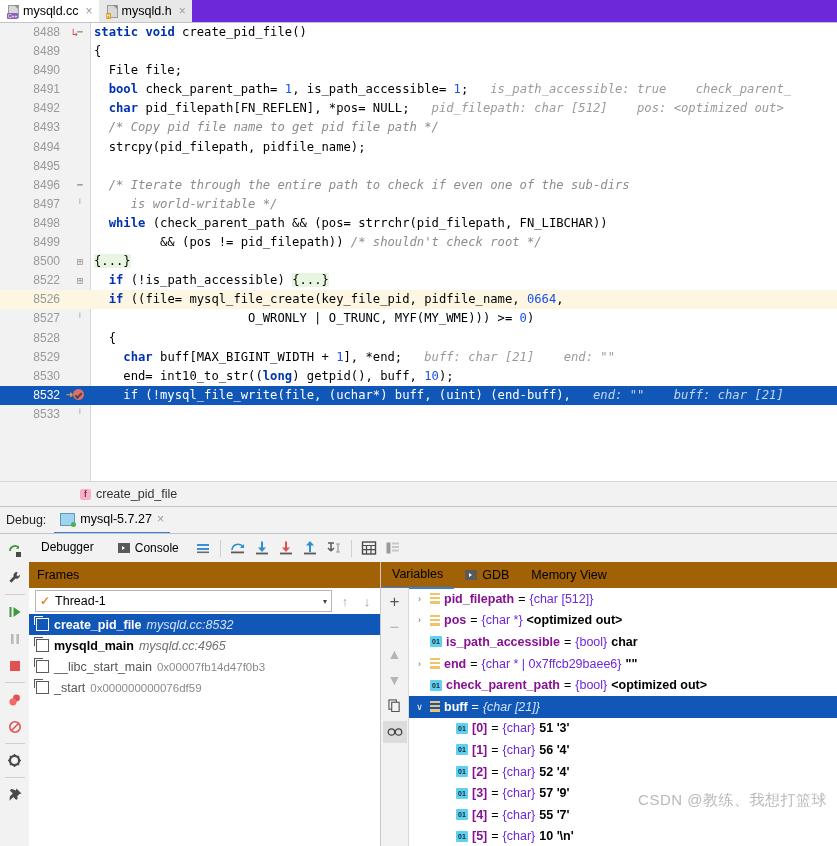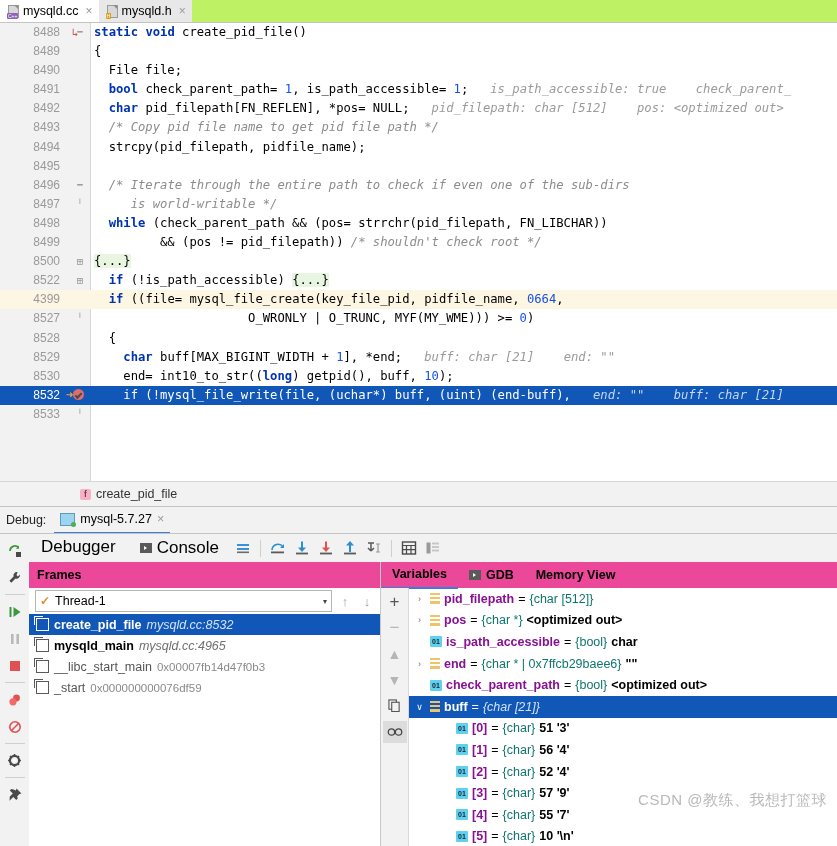--- a/index.html
+++ b/index.html
@@ -7,21 +7,21 @@
     width:837px;height:846px;overflow:hidden;
     background:#ffffff;
     font-family:"Liberation Sans", sans-serif;
     font-size:12px;
     color:#000000;
     -webkit-font-smoothing:antialiased;
   }
   .app{position:relative;width:837px;height:846px;}
 
   
-  .tabbar{height:22px;background:#bef264;border-bottom:1px solid #c4c4c4;display:flex;align-items:stretch;}
+  .tabbar{height:22px;background:#6d28d9;border-bottom:1px solid #c4c4c4;display:flex;align-items:stretch;}
   .tab{display:flex;align-items:center;gap:4px;padding:0 6px 0 7px;font-size:12.5px;cursor:default;}
   .tab.active{background:#ffffff;}
   .tab.inactive{background:#e8e8e8;}
   .tab .label{white-space:nowrap;}
   .tab .closer{color:#9a9a9a;font-size:12px;margin-left:3px;}
   .fileicon{width:12px;height:13px;position:relative;display:inline-block;}
   .fileicon .pg{position:absolute;left:1px;top:0;width:9px;height:11px;background:#d8d8d8;border:1px solid #9a9a9a;}
   .fileicon .corner{position:absolute;right:1px;top:0;width:0;height:0;border-left:4px solid transparent;border-top:4px solid #8e8e8e;}
   .fileicon .bdg{position:absolute;left:0px;bottom:-1px;font-size:5px;line-height:6px;color:#fff;padding:0 1px;border-radius:1px;font-family:"Liberation Sans",sans-serif;}
   .bdg.cpp{background:#8f61b8;}
@@ -68,29 +68,29 @@
 
   
   .debugpanel{position:relative;height:316px;background:#ffffff;border-top:1px solid #c4c4c4;}
   .sidetools{position:absolute;left:0;top:0;width:29px;height:100%;background:#f2f2f2;border-right:1px solid #d6d6d6;
              display:flex;flex-direction:column;align-items:center;padding-top:4px;gap:2px;}
   .sidetools .ic{width:26px;height:25px;display:flex;align-items:center;justify-content:center;}
   .sidetools .sep{width:20px;height:1px;background:#cfcfcf;margin:2px 0;}
 
   .dbgmain{position:absolute;left:29px;top:0;right:0;bottom:0;}
   .dbgtabs{height:28px;background:#f2f2f2;border-bottom:1px solid #d6d6d6;display:flex;align-items:center;gap:0px;}
-  .dtab{height:27px;display:flex;align-items:center;gap:5px;padding:16px 12px;font-size:17px;}
+  .dtab{height:27px;display:flex;align-items:center;gap:5px;padding:16px 12px;font-size:12px;}
   .dtab.active{border-bottom:2px solid #3a7fd5;font-weight:normal;}
   .toolsep{width:1px;height:17px;background:#cfcfcf;margin:0 5px;}
   .tbtn{width:24px;height:22px;display:flex;align-items:center;justify-content:center;}
 
   .panes{position:absolute;top:28px;left:0;right:0;bottom:0;display:flex;}
   .pane-frames{width:351px;border-right:1px solid #c8c8c8;position:relative;background:#fff;}
   .pane-vars{flex:1;position:relative;background:#fff;}
-  .paneheader{height:26px;display:flex;align-items:center;padding-left:8px;font-size:12.5px;background:#ec4899;font-weight:bold;}
+  .paneheader{height:26px;display:flex;align-items:center;padding-left:8px;font-size:12.5px;background:#a16207;}
   .paneheader.tabs{gap:0;padding-left:0;}
   .vtab{height:25px;display:flex;align-items:center;gap:5px;padding:0 11px;font-size:12.5px;}
   .vtab.active{border-bottom:2px solid #3a7fd5;}
 
   .threadrow{display:flex;align-items:center;gap:4px;padding:2px 4px 4px 6px;}
   .combo{flex:1;height:20px;border:1px solid #b5b5b5;background:#fff;display:flex;align-items:center;gap:5px;padding:0 4px;font-size:12.5px;}
   .combo .chev{margin-left:auto;color:#444;font-size:8px;}
   .chk{color:#e08a2e;font-weight:bold;font-size:12px;}
   .updown{width:18px;text-align:center;color:#9a9a9a;font-size:13px;}
 
@@ -114,21 +114,21 @@
   .vrow{height:21.6px;display:flex;align-items:center;gap:4px;font-size:12.5px;white-space:nowrap;padding-left:4px;}
   .vrow.selected{background:#1057b8;color:#fff;}
   .vchev{width:13px;text-align:center;color:#6b6b6b;font-size:9px;flex:0 0 auto;}
   .vrow.selected .vchev{color:#fff;}
   .ic-array{width:10px;height:11px;flex:0 0 auto;background:linear-gradient(#f0c36a 0 2px,transparent 2px 4px,#f0c36a 4px 6px,transparent 6px 8px,#f0c36a 8px 10px);}
   .ic-prim{width:12px;height:11px;flex:0 0 auto;background:#5fd0ee;color:#123;font-size:7px;line-height:11px;text-align:center;font-weight:bold;border-radius:1px;}
   .vname{color:#871094;font-weight:bold;}
   .vrow.selected .vname{color:#ffffff;}
   .veq{color:#000;}
   .vrow.selected .veq{color:#fff;}
-  .vtype{color:#0f766e;}
+  .vtype{color:#6d28d9;}
   .vrow.selected .vtype{color:#d3e2f5;font-style:italic;}
   .vval{font-weight:bold;color:#000;}
   .indent1{padding-left:30px;}
 
   .watermark{position:absolute;right:10px;bottom:36px;color:#b9b9b9;font-size:15px;letter-spacing:0.5px;pointer-events:none;}
   svg{display:block;}
 </style>
 </head>
 <body>
 
@@ -167,21 +167,21 @@
         <div class="ln"><span class="num">8492</span><span class="marker"></span><span class="fold"></span><span class="txt">  <span class="kw">char</span> pid_filepath[FN_REFLEN], *pos= NULL;   <span class="inlay">pid_filepath: char [512]    pos: &lt;optimized out&gt;</span></span></div>
         <div class="ln"><span class="num">8493</span><span class="marker"></span><span class="fold"></span><span class="txt">  <span class="cmt">/* Copy pid file name to get pid file path */</span></span></div>
         <div class="ln"><span class="num">8494</span><span class="marker"></span><span class="fold"></span><span class="txt">  strcpy(pid_filepath, pidfile_name);</span></div>
         <div class="ln"><span class="num">8495</span><span class="marker"></span><span class="fold"></span><span class="txt"></span></div>
         <div class="ln"><span class="num">8496</span><span class="marker"></span><span class="fold" style="color: rgb(154, 154, 154);">━</span><span class="txt">  <span class="cmt">/* Iterate through the entire path to check if even one of the sub-dirs</span></span></div>
         <div class="ln"><span class="num">8497</span><span class="marker"></span><span class="fold" style="color: rgb(154, 154, 154);">╵</span><span class="txt"><span class="cmt">     is world-writable */</span></span></div>
         <div class="ln"><span class="num">8498</span><span class="marker"></span><span class="fold"></span><span class="txt">  <span class="kw">while</span> (check_parent_path &amp;&amp; (pos= strrchr(pid_filepath, FN_LIBCHAR))</span></div>
         <div class="ln"><span class="num">8499</span><span class="marker"></span><span class="fold"></span><span class="txt">         &amp;&amp; (pos != pid_filepath)) <span class="cmt">/* shouldn't check root */</span></span></div>
         <div class="ln"><span class="num">8500</span><span class="marker"></span><span class="fold" style="color: rgb(154, 154, 154); font-size: 11px;">⊞</span><span class="txt"><span class="folded">{...}</span></span></div>
         <div class="ln"><span class="num">8522</span><span class="marker"></span><span class="fold" style="color: rgb(154, 154, 154); font-size: 11px;">⊞</span><span class="txt">  <span class="kw">if</span> (!is_path_accessible) <span class="folded">{...}</span></span></div>
-        <div class="ln cur"><span class="num">4399</span><span class="marker"></span><span class="fold"></span><span class="txt">  <span class="kw">if</span> ((file= mysql_file_create(key_file_pid, pidfile_name, <span class="num2">0664</span>,</span></div>
+        <div class="ln cur"><span class="num">8526</span><span class="marker"></span><span class="fold"></span><span class="txt">  <span class="kw">if</span> ((file= mysql_file_create(key_file_pid, pidfile_name, <span class="num2">0664</span>,</span></div>
         <div class="ln"><span class="num">8527</span><span class="marker"></span><span class="fold" style="color: rgb(154, 154, 154);">╵</span><span class="txt">                     O_WRONLY | O_TRUNC, MYF(MY_WME))) &gt;= <span class="num2">0</span>)</span></div>
         <div class="ln"><span class="num">8528</span><span class="marker"></span><span class="fold"></span><span class="txt">  {</span></div>
         <div class="ln"><span class="num">8529</span><span class="marker"></span><span class="fold"></span><span class="txt">    <span class="kw">char</span> buff[MAX_BIGINT_WIDTH + <span class="num2">1</span>], *end;   <span class="inlay">buff: char [21]    end: ""</span></span></div>
         <div class="ln"><span class="num">8530</span><span class="marker"></span><span class="fold"></span><span class="txt">    end= int10_to_str((<span class="kw">long</span>) getpid(), buff, <span class="num2">10</span>);</span></div>
         <div class="ln sel"><span class="num">8532</span><span class="marker"><span class="arrowmk">➜</span><span class="bpicon"></span></span><span class="fold"></span><span class="txt">    if (!mysql_file_write(file, (uchar*) buff, (uint) (end-buff),   <span class="inlay">end: ""    buff: char [21]</span></span></div>
         <div class="ln"><span class="num">8533</span><span class="marker"></span><span class="fold" style="color: rgb(154, 154, 154);">╵</span></div>
       </div>
   </div>
 
   <div class="breadcrumb">

